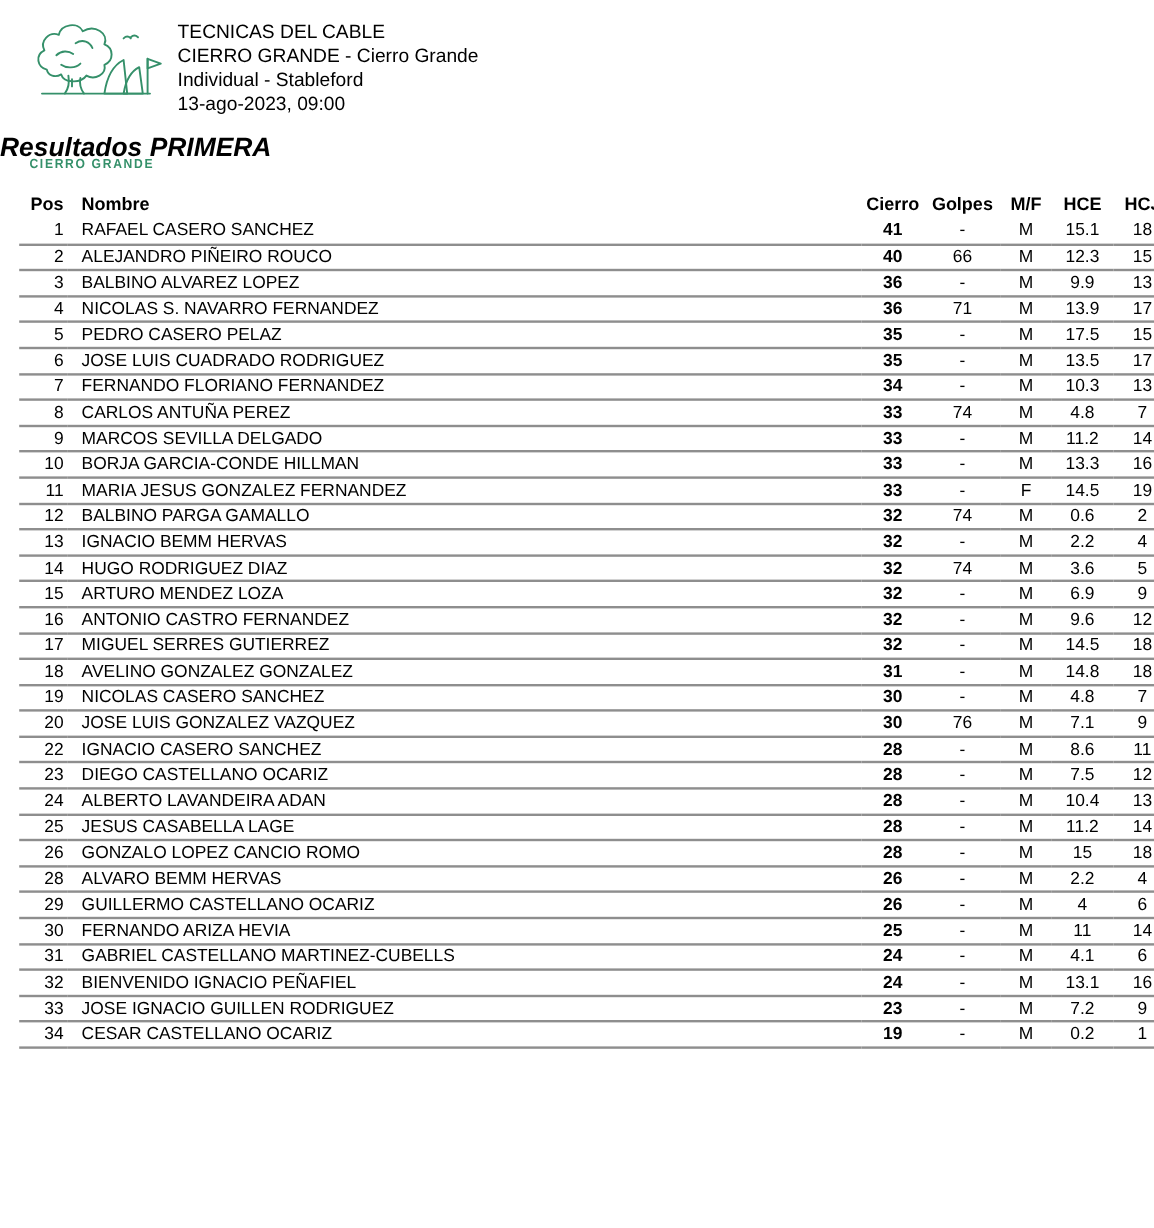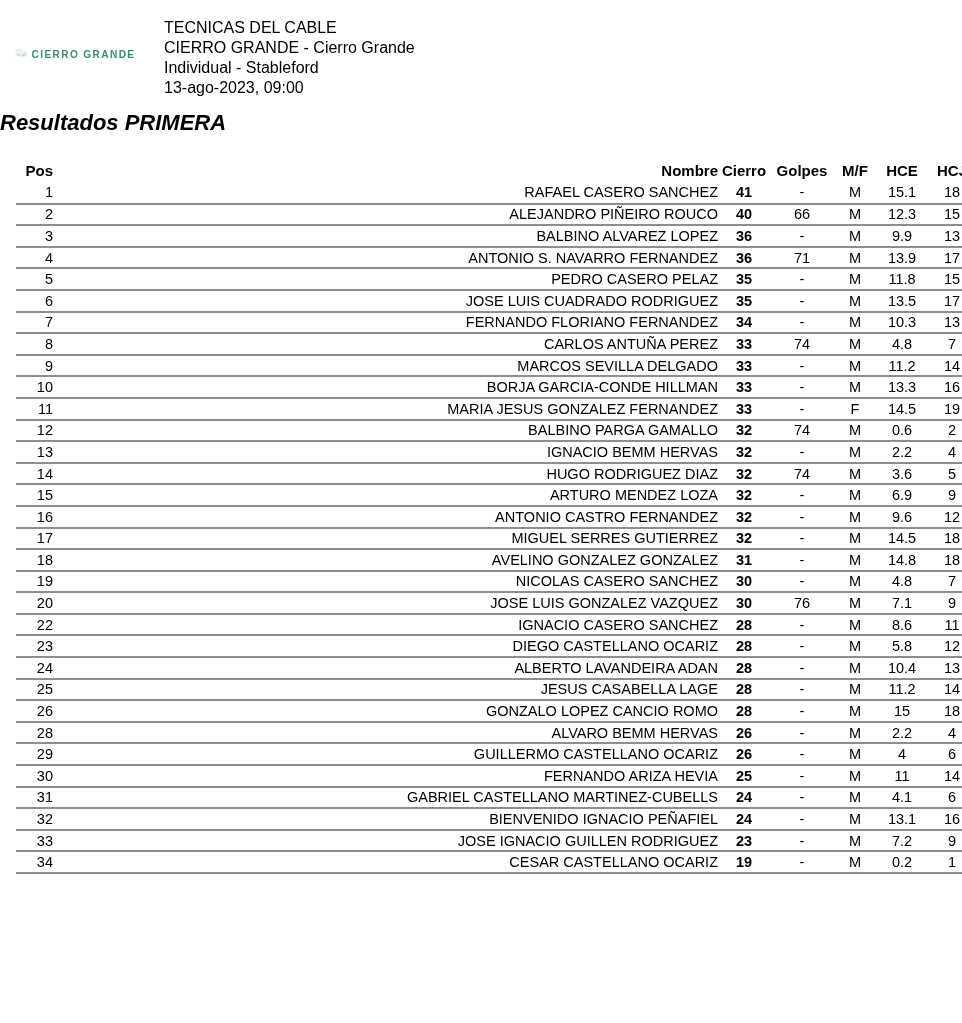--- a/index.html
+++ b/index.html
@@ -21,35 +21,36 @@
   .doc-header {
     position: absolute;
     top: 16px;
     left: 14px;
     display: flex;
     align-items: flex-start;
   }
   .logo {
     width: 126px;
     display: flex;
-    flex-direction: row;
+    flex-direction: column;
     align-items: center;
+    gap: 40px;
   }
   .logo svg { display: block; }
   .logo-text {
     margin-top: 1px;
     font-size: 11px;
     font-weight: bold;
     letter-spacing: 1.5px;
     transform: scaleX(0.92);
     white-space: nowrap;
     color: #35906a;
   }
   .event-info {
-    margin-left: 24px;
+    margin-left: 8px;
     padding-top: 2px;
     font-size: 16px;
     line-height: 20px;
     color: #000;
   }
 
   
   .title {
     position: absolute;
     top: 110px;
@@ -87,21 +88,21 @@
   }
   .col-pos    { width: 40px; }
   .col-nombre { width: auto; }
   .col-total  { width: 52px; }
   .col-golpes { width: 64px; }
   .col-mf     { width: 42px; }
   .col-hce    { width: 52px; }
   .col-hcj    { width: 48px; }
 
   th.col-pos, td.cell-pos { text-align: right; padding-right: 3px; }
-  th.col-nombre, td.cell-nombre { text-align: right; padding-left: 12px; }
+  th.col-nombre, td.cell-nombre { text-align: left; padding-left: 12px; }
   th.col-total, td.cell-total,
   th.col-golpes, td.cell-golpes,
   th.col-mf, td.cell-mf,
   th.col-hce, td.cell-hce,
   th.col-hcj, td.cell-hcj { text-align: center; }
   td.cell-total { font-weight: bold; text-align: center; }
 </style>
 </head>
 <body>
 
@@ -173,34 +174,34 @@
           <td class="cell-pos">3</td>
           <td class="cell-nombre">BALBINO ALVAREZ LOPEZ</td>
           <td class="cell-total">36</td>
           <td class="cell-golpes">-</td>
           <td class="cell-mf">M</td>
           <td class="cell-hce">9.9</td>
           <td class="cell-hcj">13</td>
         </tr>
         <tr>
           <td class="cell-pos">4</td>
-          <td class="cell-nombre">ANTONIO S. NAVARRO FERNANDEZ</td>
+          <td class="cell-nombre">NICOLAS S. NAVARRO FERNANDEZ</td>
           <td class="cell-total">36</td>
           <td class="cell-golpes">71</td>
           <td class="cell-mf">M</td>
           <td class="cell-hce">13.9</td>
           <td class="cell-hcj">17</td>
         </tr>
         <tr>
           <td class="cell-pos">5</td>
           <td class="cell-nombre">PEDRO CASERO PELAZ</td>
           <td class="cell-total">35</td>
           <td class="cell-golpes">-</td>
           <td class="cell-mf">M</td>
-          <td class="cell-hce">11.8</td>
+          <td class="cell-hce">17.5</td>
           <td class="cell-hcj">15</td>
         </tr>
         <tr>
           <td class="cell-pos">6</td>
           <td class="cell-nombre">JOSE LUIS CUADRADO RODRIGUEZ</td>
           <td class="cell-total">35</td>
           <td class="cell-golpes">-</td>
           <td class="cell-mf">M</td>
           <td class="cell-hce">13.5</td>
           <td class="cell-hcj">17</td>
@@ -339,21 +340,21 @@
           <td class="cell-mf">M</td>
           <td class="cell-hce">8.6</td>
           <td class="cell-hcj">11</td>
         </tr>
         <tr>
           <td class="cell-pos">23</td>
           <td class="cell-nombre">DIEGO CASTELLANO OCARIZ</td>
           <td class="cell-total">28</td>
           <td class="cell-golpes">-</td>
           <td class="cell-mf">M</td>
-          <td class="cell-hce">5.8</td>
+          <td class="cell-hce">7.5</td>
           <td class="cell-hcj">12</td>
         </tr>
         <tr>
           <td class="cell-pos">24</td>
           <td class="cell-nombre">ALBERTO LAVANDEIRA ADAN</td>
           <td class="cell-total">28</td>
           <td class="cell-golpes">-</td>
           <td class="cell-mf">M</td>
           <td class="cell-hce">10.4</td>
           <td class="cell-hcj">13</td>

